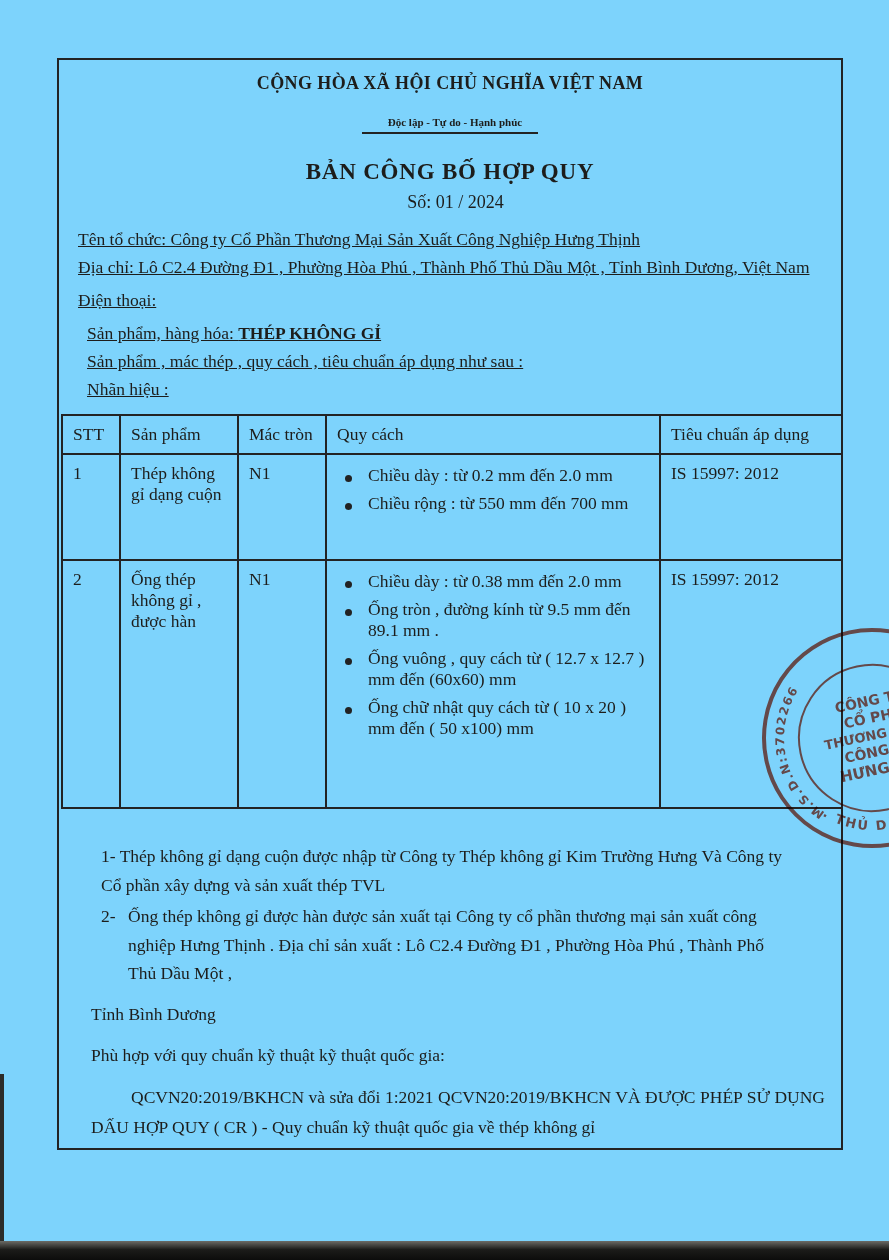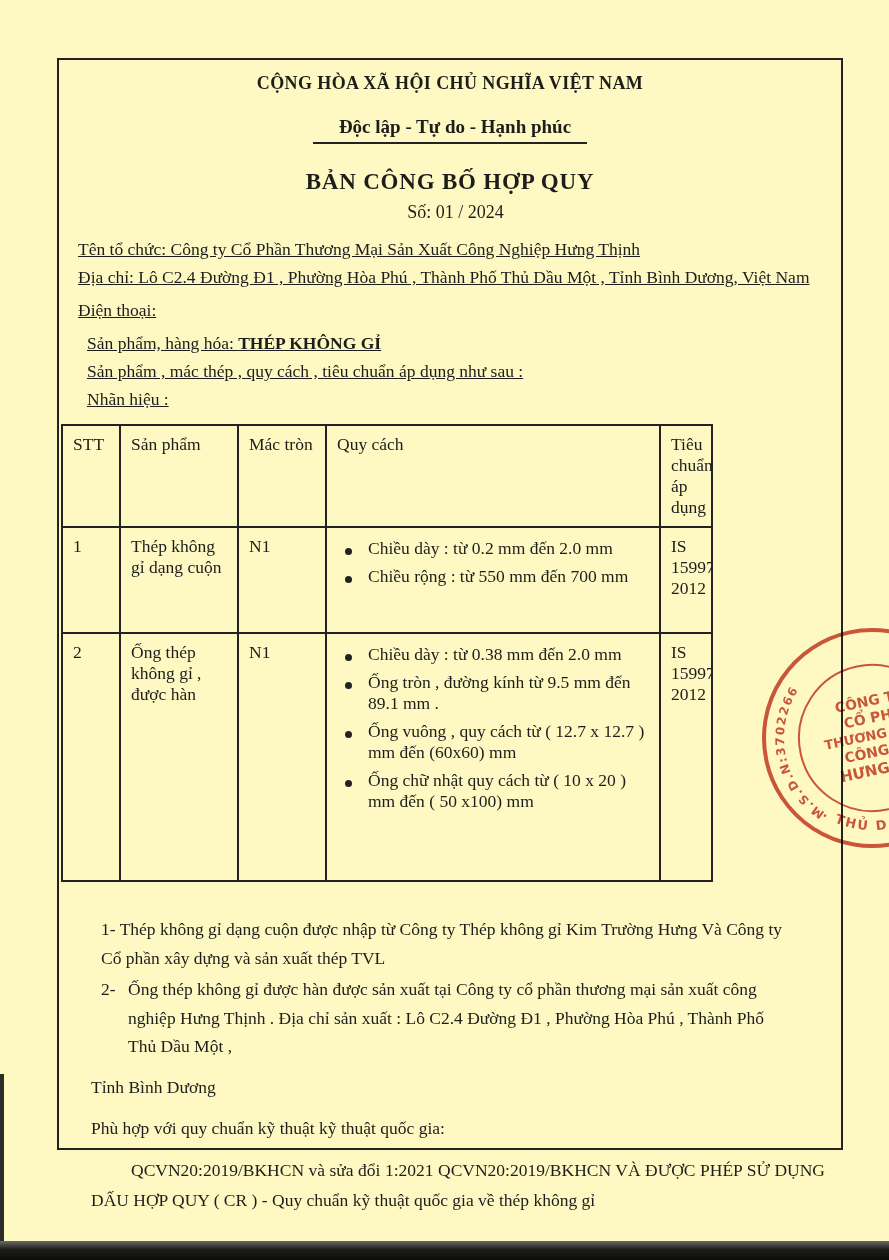--- a/index.html
+++ b/index.html
@@ -1,39 +1,39 @@
 <!DOCTYPE html>
 <html><head>
 <meta charset="utf-8">
 <style>
   html,body { margin:0; padding:0; background:#d9d9d9; }
   .page {
-    position:relative; width:889px; height:1260px; background:#fef9c3;
+    position:relative; width:889px; height:1260px; background:#7dd3fc;
     overflow:hidden; font-family:"Liberation Serif", serif; color:#1d1d1b;
   }
   .frame {
     position:absolute; left:57px; top:58px; width:786px; height:1092px;
     border:2px solid #232323; box-sizing:border-box;
   }
   .center { text-align:center; }
   .header-block { margin-top:13px; }
   .rep-line { font-size:18px; font-weight:bold; letter-spacing:.4px; }
   .motto {
-    display:inline-block; font-size:19px; font-weight:bold;
+    display:inline-block; font-size:11px; font-weight:bold;
     border-bottom:2.5px solid #232323; padding:1px 16px 4px 26px; margin-top:3px;
   }
   .doc-title { margin-top:25px; font-size:23px; font-weight:bold; letter-spacing:.8px; }
   .doc-number { margin-top:7px; font-size:18px;margin-left:11px; }
   .info { margin:12px 18px 0 19px; font-size:17.5px; line-height:28px;text-decoration:underline; }
   .info p { margin:0; }
   .gap-s { margin-top:5px !important; }
   .indent { margin-left:9px !important; }
   .bold { font-weight:bold; }
   table.spec {
-    border-collapse:collapse; margin:11px 0 0 2px; width:652px;
+    border-collapse:collapse; margin:11px 0 0 2px; width:782px;
     font-size:17.5px; table-layout:fixed;
   }
   table.spec th, table.spec td {
     border:2px solid #232323; vertical-align:top; padding:8px 10px;
     font-weight:normal; text-align:left; overflow:hidden;
   }
   th.c, td.c { text-align:center; }
   td.just { text-align:justify; }
   tr.r1 td { height:88px; }
   tr.r2 td { height:230px; }

